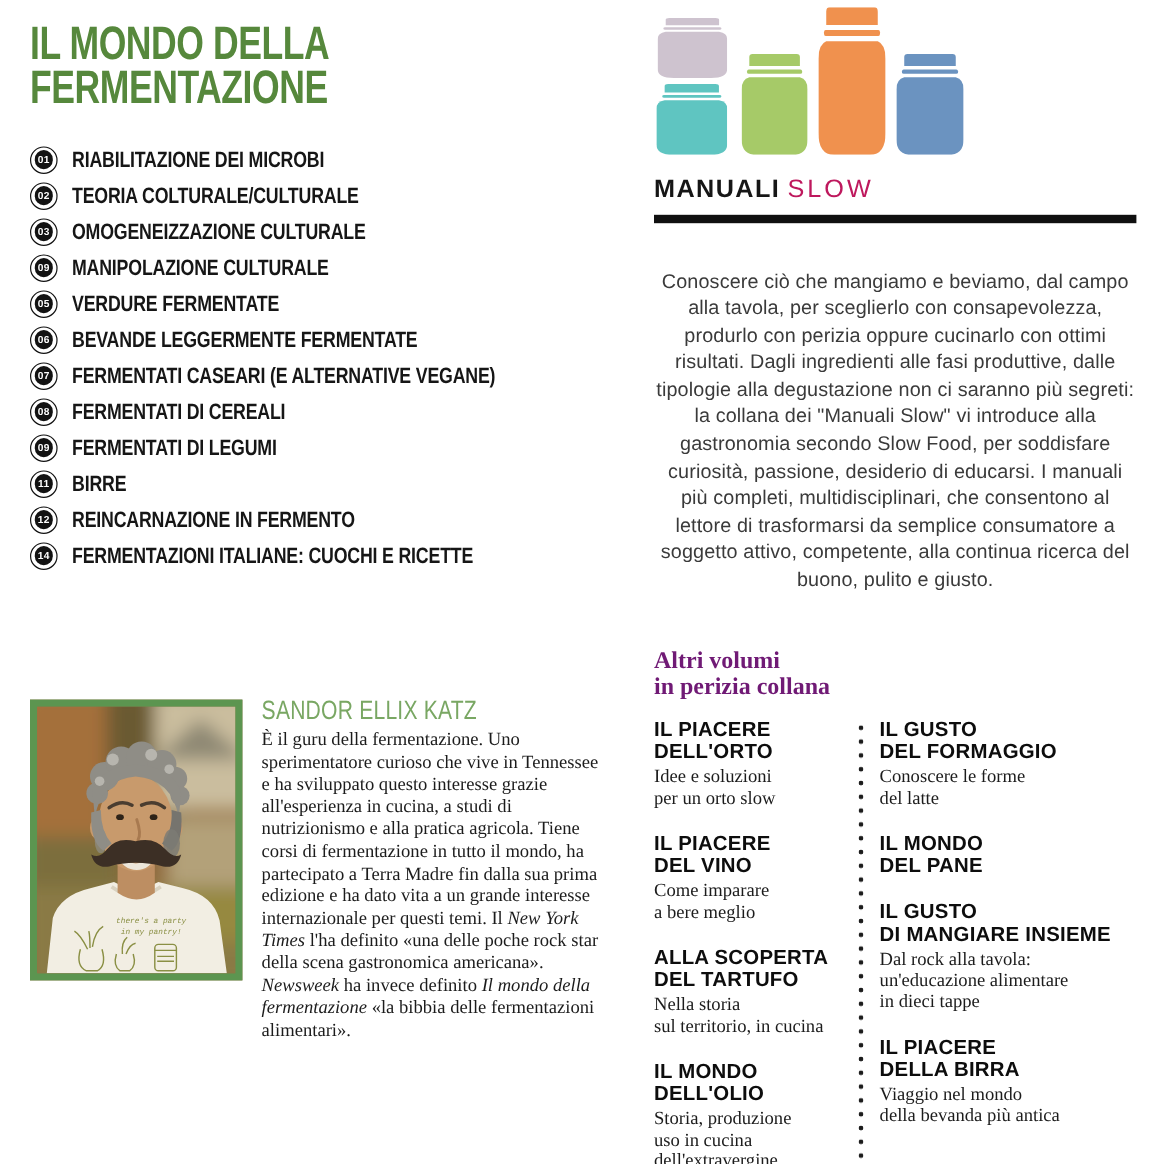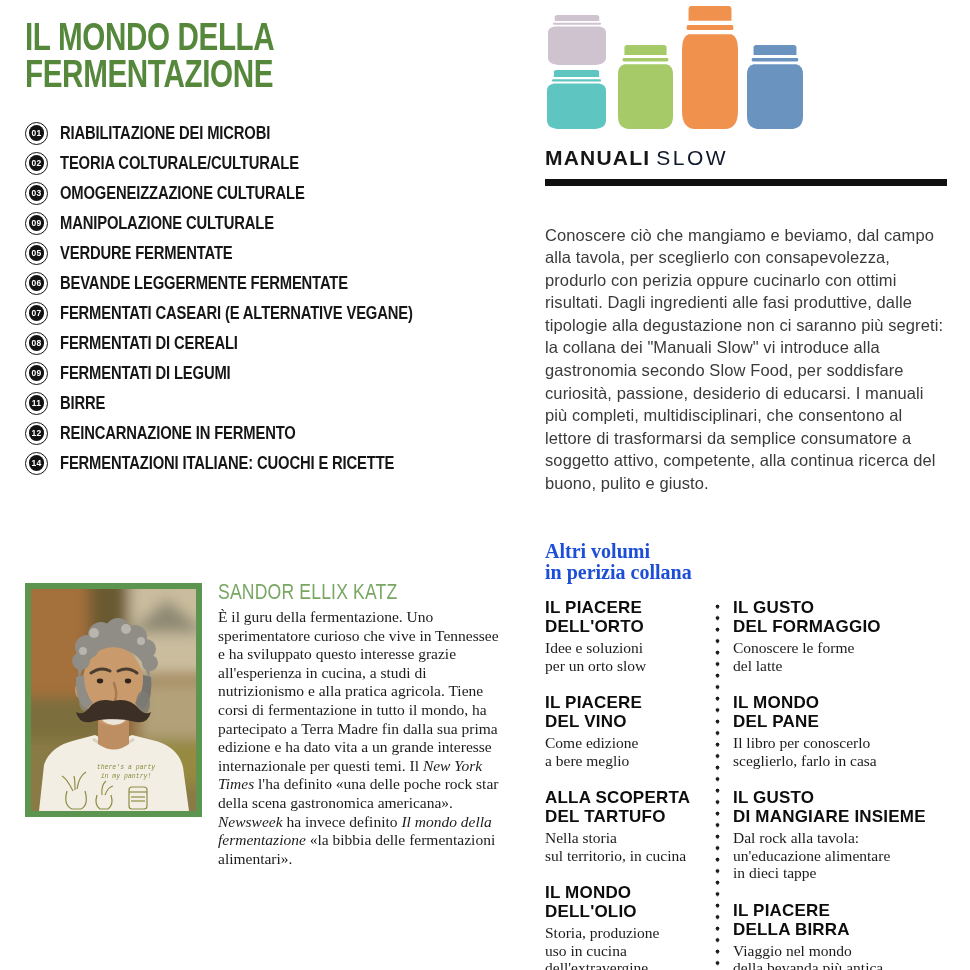--- a/index.html
+++ b/index.html
@@ -26,26 +26,26 @@
   .author-info{margin-left:16px;width:288px;}
   .author-name{color:#79a763;font-size:22px;font-weight:400;letter-spacing:.2px;margin-top:-4px;}
   .author-bio{font-family:"Liberation Serif",serif;font-size:15.5px;line-height:18.6px;color:#1c1c1c;margin-top:3px;}
   .author-bio .it{font-style:italic;}
 
   
   .right-col{position:absolute;left:545px;top:0;width:402px;height:970px;}
   .jars-svg{position:absolute;left:0;top:3px;}
   .brand-line{position:absolute;left:0;top:146px;font-size:21px;}
   .brand-bold{font-weight:bold;letter-spacing:1.2px;}
-  .brand-light{font-weight:400;letter-spacing:2.5px;color:#0f172a;margin-left:6px;}
+  .brand-light{font-weight:400;letter-spacing:2.5px;color:#be185d;margin-left:6px;}
   .brand-rule{position:absolute;left:0;top:179px;width:402px;height:7px;background:#101010;}
   .series-desc{position:absolute;left:0;top:207px;width:402px;font-size:16.5px;line-height:22.6px;
-               color:#3a3a3a;letter-spacing:.1px;}
+               color:#3a3a3a;letter-spacing:.1px;text-align:center;}
   .altri-heading{position:absolute;left:0;top:541px;font-family:"Liberation Serif",serif;
-               font-weight:bold;font-size:20px;line-height:21px;color:#1d4ed8;}
+               font-weight:bold;font-size:20px;line-height:21px;color:#701a75;}
   .books{position:absolute;left:0;top:598px;width:402px;height:372px;}
   .books-col{position:absolute;top:0;}
   .books-col.colL{left:0;width:168px;}
   .books-col.colR{left:188px;width:214px;}
   .dotted-divider{position:absolute;left:170px;top:6px;width:5px;height:366px;
       background-image:radial-gradient(circle at 2.5px 2.5px,#1c1c1c 1.7px,transparent 2.2px);
       background-size:5px 11.5px;background-repeat:repeat-y;}
   .book-entry{margin-bottom:19px;}
   .book-title{font-weight:bold;font-size:17px;line-height:19px;letter-spacing:.2px;white-space:pre-line;color:#0d0d0d;}
   .book-sub{font-family:"Liberation Serif",serif;font-size:15.5px;line-height:17.5px;margin-top:3px;white-space:pre-line;color:#1c1c1c;}
@@ -262,21 +262,21 @@
       <div class="books-col colL">
           <div class="book-entry">
             <div class="book-title">IL PIACERE
 DELL'ORTO</div>
             <div class="book-sub">Idee e soluzioni
 per un orto slow</div>
           </div>
           <div class="book-entry">
             <div class="book-title">IL PIACERE
 DEL VINO</div>
-            <div class="book-sub">Come edizione
+            <div class="book-sub">Come imparare
 a bere meglio</div>
           </div>
           <div class="book-entry">
             <div class="book-title">ALLA SCOPERTA
 DEL TARTUFO</div>
             <div class="book-sub">Nella storia
 sul territorio, in cucina</div>
           </div>
           <div class="book-entry">
             <div class="book-title">IL MONDO DELL'OLIO</div>
@@ -289,22 +289,20 @@
       <div class="books-col colR">
           <div class="book-entry">
             <div class="book-title">IL GUSTO
 DEL FORMAGGIO</div>
             <div class="book-sub">Conoscere le forme
 del latte</div>
           </div>
           <div class="book-entry">
             <div class="book-title">IL MONDO
 DEL PANE</div>
-            <div class="book-sub">Il libro per conoscerlo
-sceglierlo, farlo in casa</div>
           </div>
           <div class="book-entry">
             <div class="book-title">IL GUSTO
 DI MANGIARE INSIEME</div>
             <div class="book-sub">Dal rock alla tavola:
 un'educazione alimentare
 in dieci tappe</div>
           </div>
           <div class="book-entry">
             <div class="book-title">IL PIACERE

